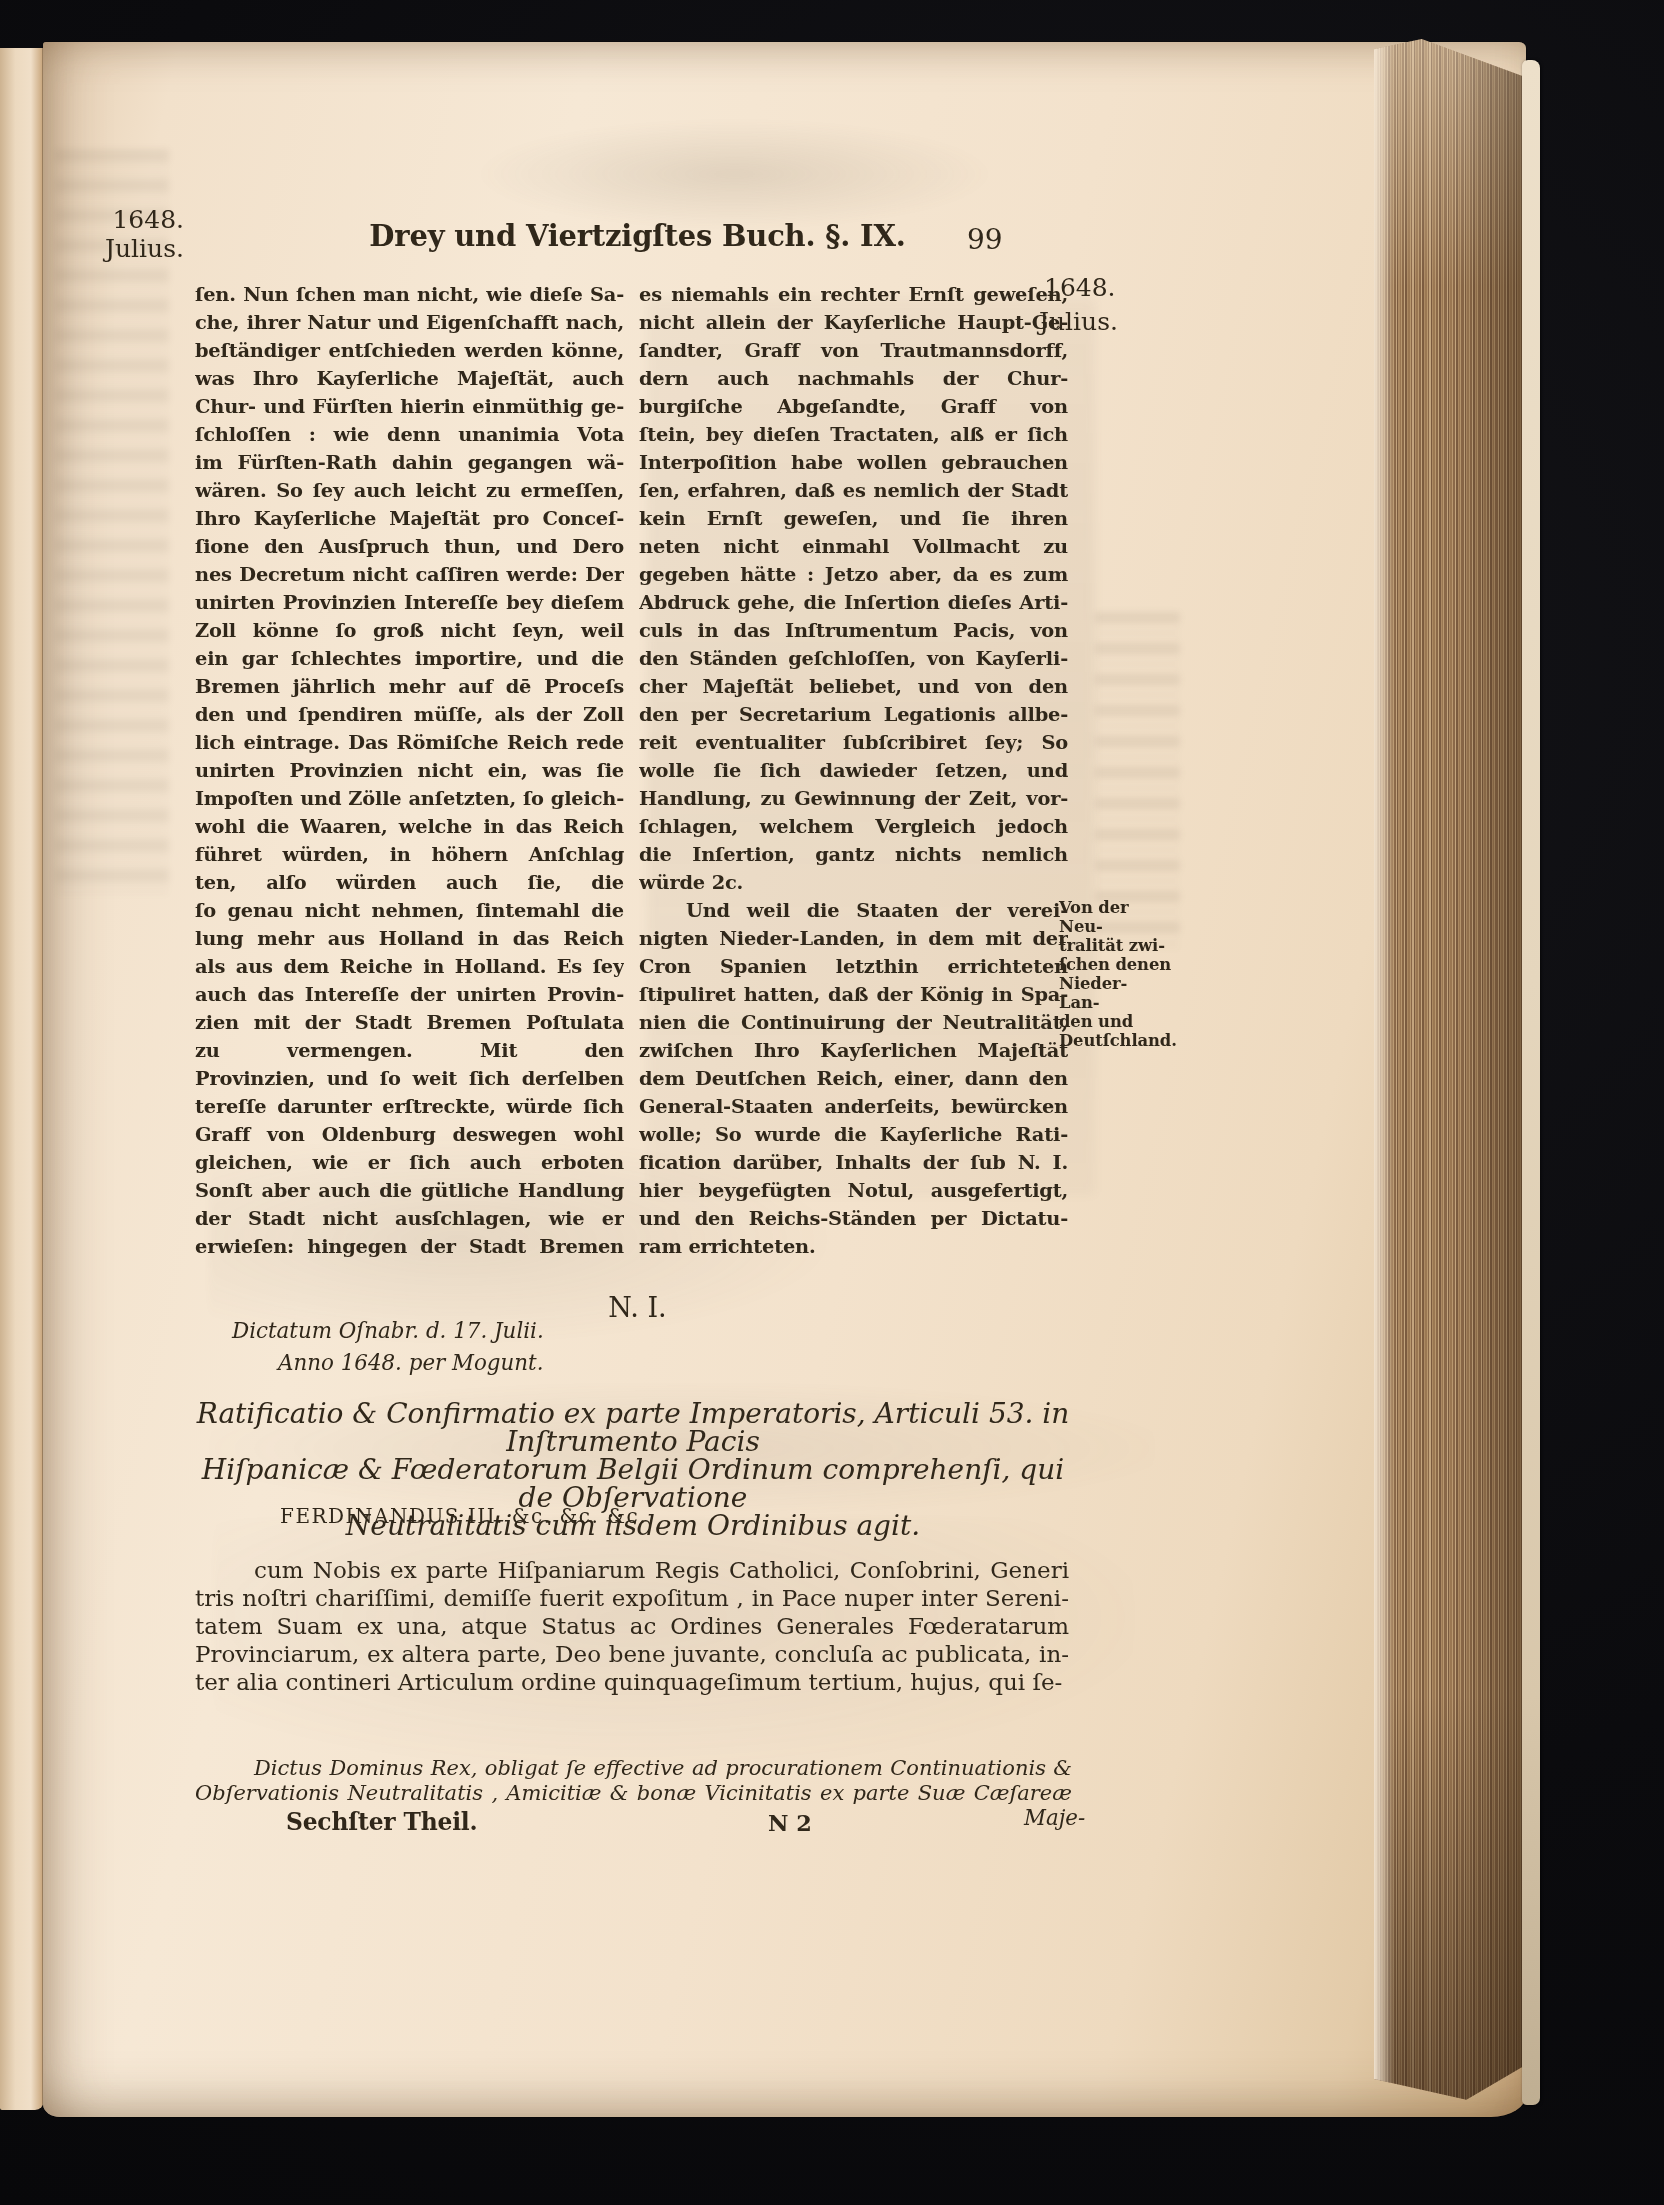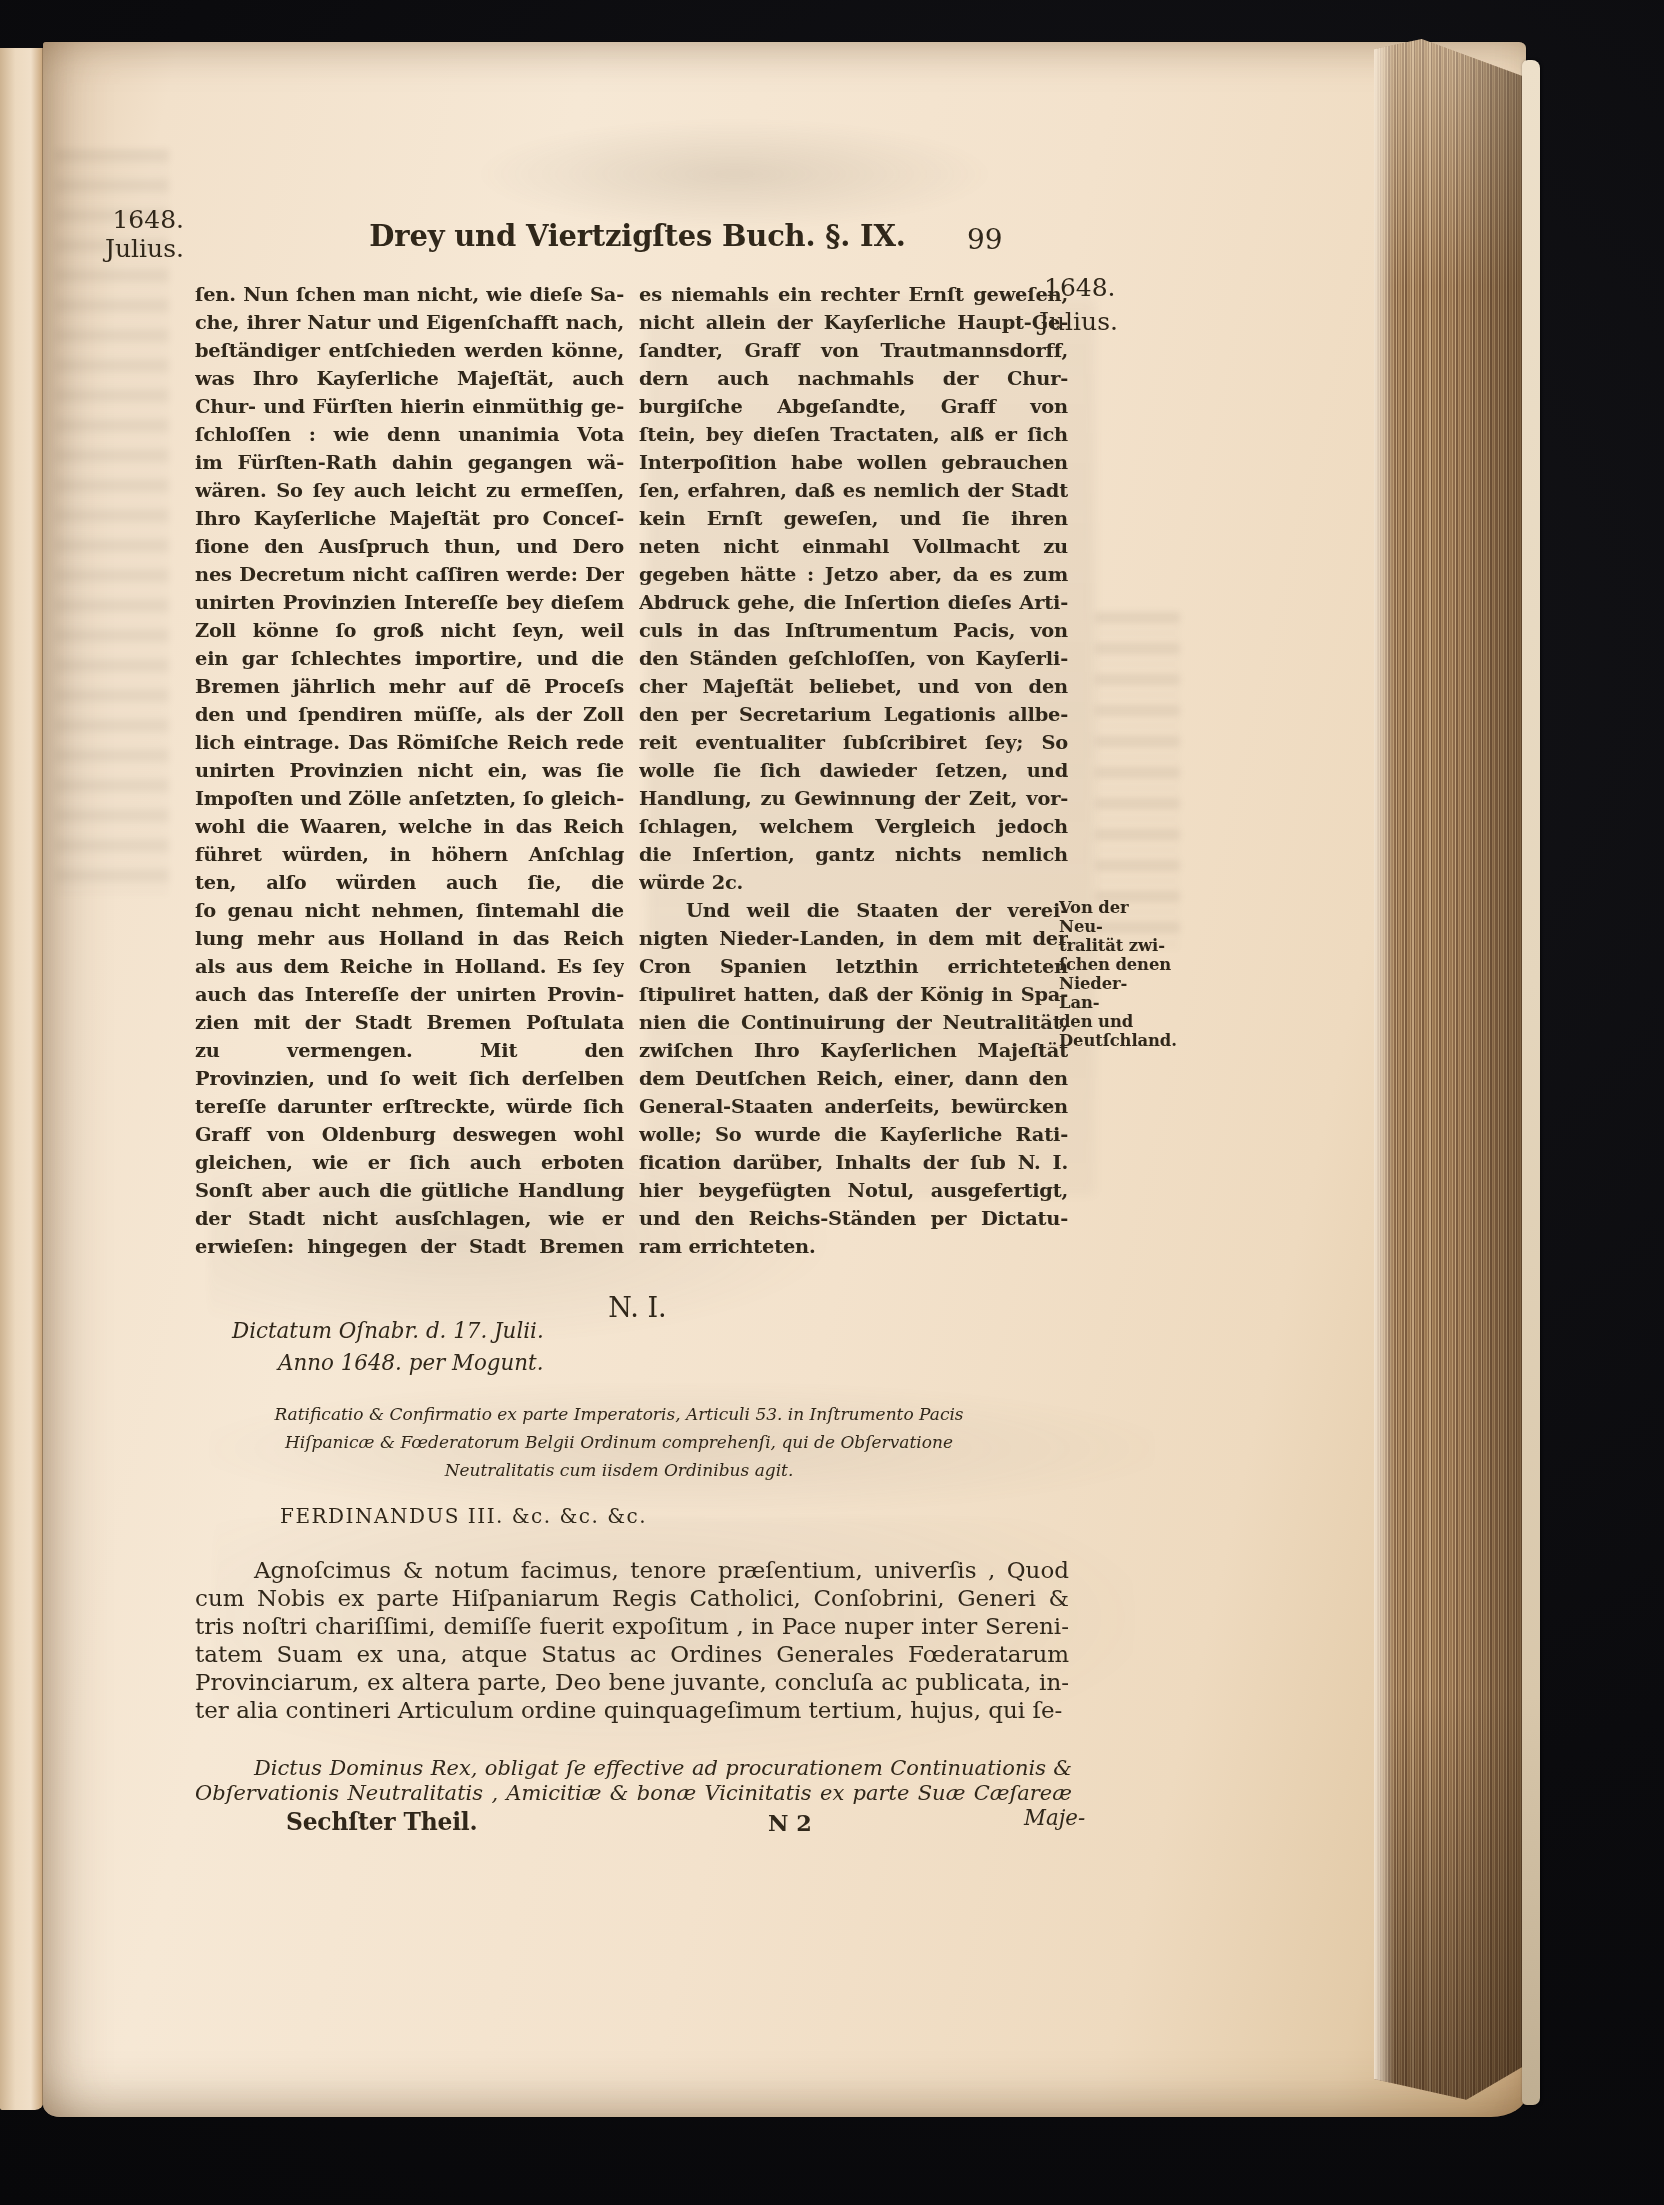--- a/index.html
+++ b/index.html
@@ -88,22 +88,22 @@
   #right-col-p2 .line:first-child{text-indent:47px;}
   .margin-note{
     position:absolute;left:1059px;top:898px;width:114px;
     font-size:16.4px;line-height:19px;font-weight:bold;letter-spacing:-0.1px;
   }
   .section-no{position:absolute;left:319px;top:1292px;width:637px;text-align:center;font-size:27px;}
   .dateline{position:absolute;font-style:italic;font-size:21.4px;margin-left:33px;}
   .dl1{left:199px;top:1318px;}
   .dl2{left:245px;top:1350px;}
   .summary{
-    position:absolute;left:181px;top:1400px;width:876px;
-    font-style:italic;font-size:17px;line-height:28px;
+    position:absolute;left:195px;top:1400px;width:876px;
+    font-style:italic;font-size:28px;line-height:28px;
   }
   .summary .line{text-align:center;text-align-last:center;}
   .ferdinand{position:absolute;left:280px;top:1504px;font-size:20px;letter-spacing:1.5px;}
   .latin-body{position:absolute;left:195px;top:1556px;width:874px;font-size:23px;}
   .latin-body .line{height:28px;line-height:28px;overflow:hidden;text-align:justify;text-align-last:justify;}
   .latin-body .line:first-child{text-indent:59px;}
   .latin-body .line:last-child{text-align-last:left;}
   .quote{position:absolute;left:195px;top:1756px;width:877px;font-style:italic;font-size:21px;}
   .quote .line{height:25px;line-height:25px;overflow:hidden;text-align:justify;text-align-last:justify;}
   .quote .line:first-child{text-indent:59px;}
@@ -225,21 +225,20 @@
 <div class="dateline dl1 ink">Dictatum Oſnabr. d. 17. Julii.</div>
 <div class="dateline dl2 ink">Anno 1648. per Mogunt.</div>
 <div class="summary ink">
     <div class="line">Ratificatio &amp; Confirmatio ex parte Imperatoris,  Articuli 53. in Inſtrumento Pacis</div>
     <div class="line">Hiſpanicæ &amp; Fœderatorum Belgii Ordinum comprehenſi,  qui de Obſervatione</div>
     <div class="line">Neutralitatis cum iisdem Ordinibus agit.</div>
     <div class="line"></div>
   </div>
 <div class="ferdinand ink">FERDINANDUS III. &amp;c. &amp;c. &amp;c.</div>
 <div class="latin-body ink">
-    <div class="line">Agnoſcimus &amp; notum facimus,  tenore præſentium,  univerſis ,  Quod</div>
     <div class="line">cum Nobis ex parte Hiſpaniarum Regis Catholici, Conſobrini, Generi &amp; Fra-</div>
     <div class="line">tris noſtri chariſſimi,  demiſſe fuerit expoſitum ,  in Pace nuper inter Sereni-</div>
     <div class="line">tatem Suam ex una,  atque Status ac Ordines Generales Fœderatarum Belgii</div>
     <div class="line">Provinciarum,  ex altera parte,  Deo bene juvante,  concluſa ac publicata, in-</div>
     <div class="line">ter alia contineri Articulum ordine quinquageſimum tertium, hujus,  qui ſe-</div>
   </div>
 <div class="quote ink">
     <div class="line">Dictus Dominus Rex,  obligat ſe effective ad procurationem  Continuationis &amp;</div>
     <div class="line">Obſervationis  Neutralitatis ,  Amicitiæ &amp;  bonæ  Vicinitatis ex parte Suæ Cæſareæ</div>
   </div>

